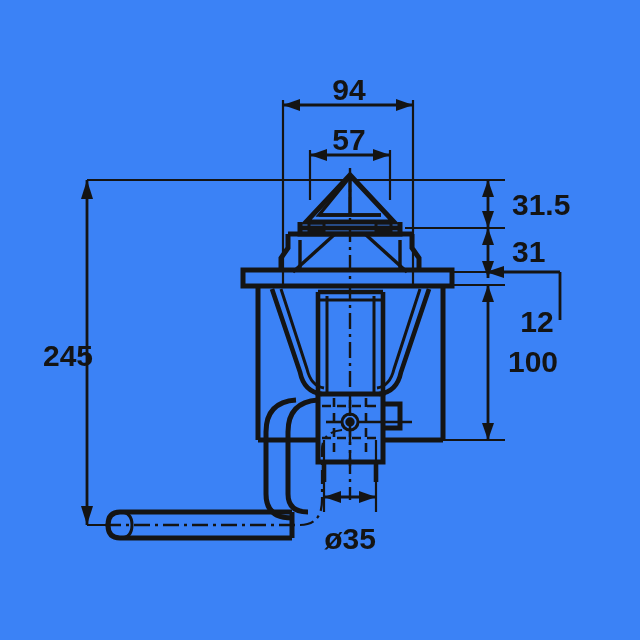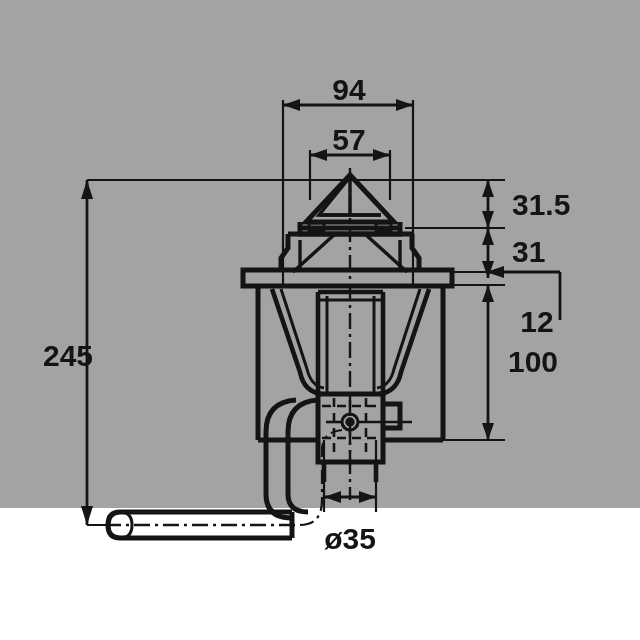--- a/index.html
+++ b/index.html
@@ -1,18 +1,18 @@
 <!DOCTYPE html>
 <html><head>
 <meta charset="utf-8">
 <style>
   html,body{margin:0;padding:0;background:#ffffff;}
   body{width:640px;height:640px;overflow:hidden;
        font-family:"Liberation Sans", sans-serif;}
-  #stage{position:relative;width:640px;height:508px;background:#a3a3a3;}
+  #stage{position:relative;width:640px;height:640px;background:#3b82f6;}
   svg{display:block;}
   .dimtext{font-family:"Liberation Sans", sans-serif;font-weight:bold;
            font-size:30px;fill:#141414;}
 </style>
 </head>
 <body>
 
 <div id="stage">
 <svg width="640" height="640" viewBox="0 0 640 640">
 

